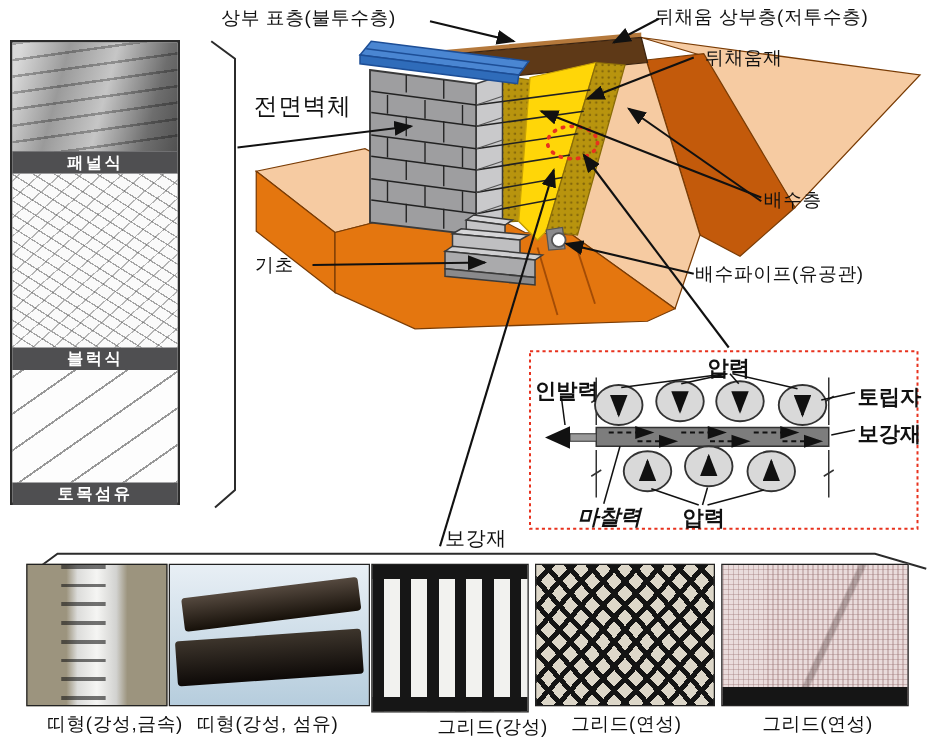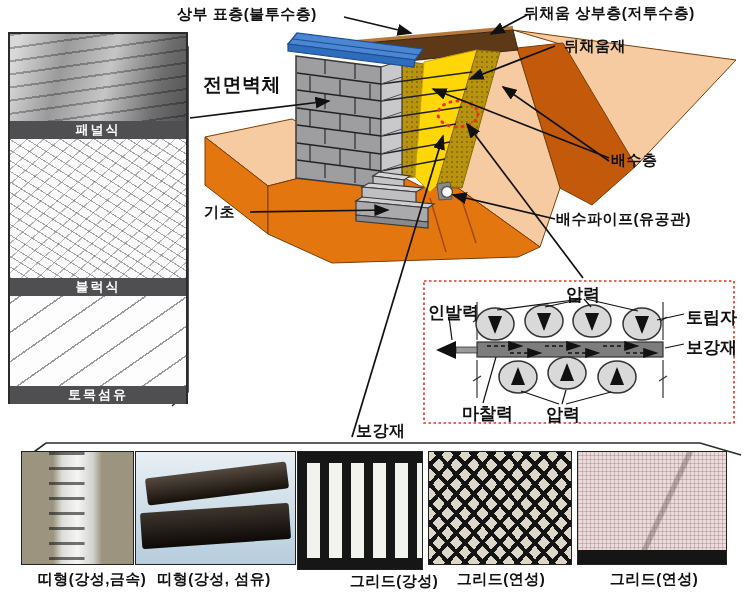--- a/index.html
+++ b/index.html
@@ -1,24 +1,24 @@
 <!DOCTYPE html>
 <html><head>
 <meta charset="utf-8">
 <style>
   html,body{margin:0;padding:0;background:#fff;}
   body{width:745px;height:599px;position:relative;overflow:hidden;
        font-family:"Liberation Sans",sans-serif;color:#111;}
-  .lbl{position:absolute;font-size:15px;font-weight:700;white-space:nowrap;letter-spacing:0.5px;}
+  .lbl{position:absolute;font-size:15px;font-weight:400;white-space:nowrap;letter-spacing:0.5px;}
   .lbl-big{font-size:19px;}
   .dlbl{position:absolute;font-size:17px;font-weight:700;white-space:nowrap;}
   .center{transform:translateX(-50%);}
   #svg-layer{position:absolute;left:0;top:0;}
   
-  #wall-type-panel{position:absolute;left:8px;top:32px;width:180px;height:372px;
+  #wall-type-panel{position:absolute;left:8px;top:32px;width:136px;height:372px;
     border:2px solid #2b2b2b;background:#fff;display:flex;flex-direction:column;box-sizing:border-box;}
   .wt-photo{flex:0 0 auto;width:100%;}
   .wt-cap{flex:0 0 18px;background:#4f4f51;color:#fff;font-size:13px;font-weight:700;
     display:flex;align-items:center;justify-content:center;letter-spacing:2px;}
   #wt-photo-1{height:87px;background-image:
      repeating-linear-gradient(172deg, rgba(0,0,0,0.28) 0 2px, transparent 2px 13px),
      linear-gradient(105deg,#d9d9d9 5%,#9a9a9a 30%,#c6c6c6 55%,#6e6e6e 82%,#515151 100%);}
   #wt-photo-2{height:139px;background-color:#fafafa;background-image:
      repeating-linear-gradient(32deg, rgba(95,95,95,0.55) 0 1px, transparent 1px 9px),
      repeating-linear-gradient(-42deg, rgba(95,95,95,0.45) 0 1px, transparent 1px 11px);}
@@ -274,14 +274,14 @@
 <div class="lbl lbl-big" style="left:203px;top:72px;">전면벽체</div>
 <div class="lbl" style="left:611px;top:151px;">배수층</div>
 <div class="lbl" style="left:204px;top:203px;">기초</div>
 <div class="lbl" style="left:556px;top:210px;">배수파이프(유공관)</div>
 <div class="lbl" style="left:356px;top:421px;font-size:16px;">보강재</div>
 
 <div class="dlbl center" style="left:583px;top:283px;">압력</div>
 <div class="dlbl" style="left:428px;top:301px;">인발력</div>
 <div class="dlbl" style="left:686px;top:306px;">토립자</div>
 <div class="dlbl" style="left:686px;top:336px;">보강재</div>
-<div class="dlbl" style="left:462px;top:402px;">마찰력</div>
+<div class="dlbl" style="left:462px;top:402px;font-style:italic;">마찰력</div>
 <div class="dlbl" style="left:546px;top:403px;">압력</div>
 
 </body></html>

